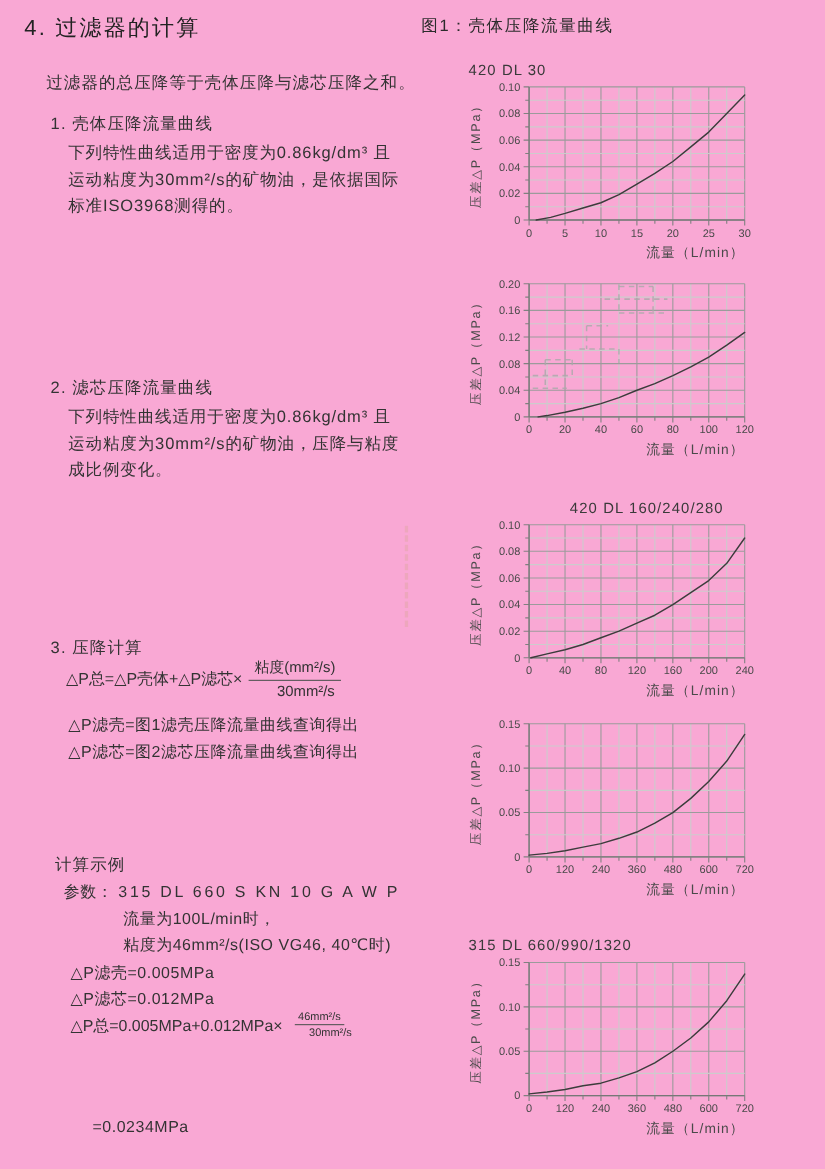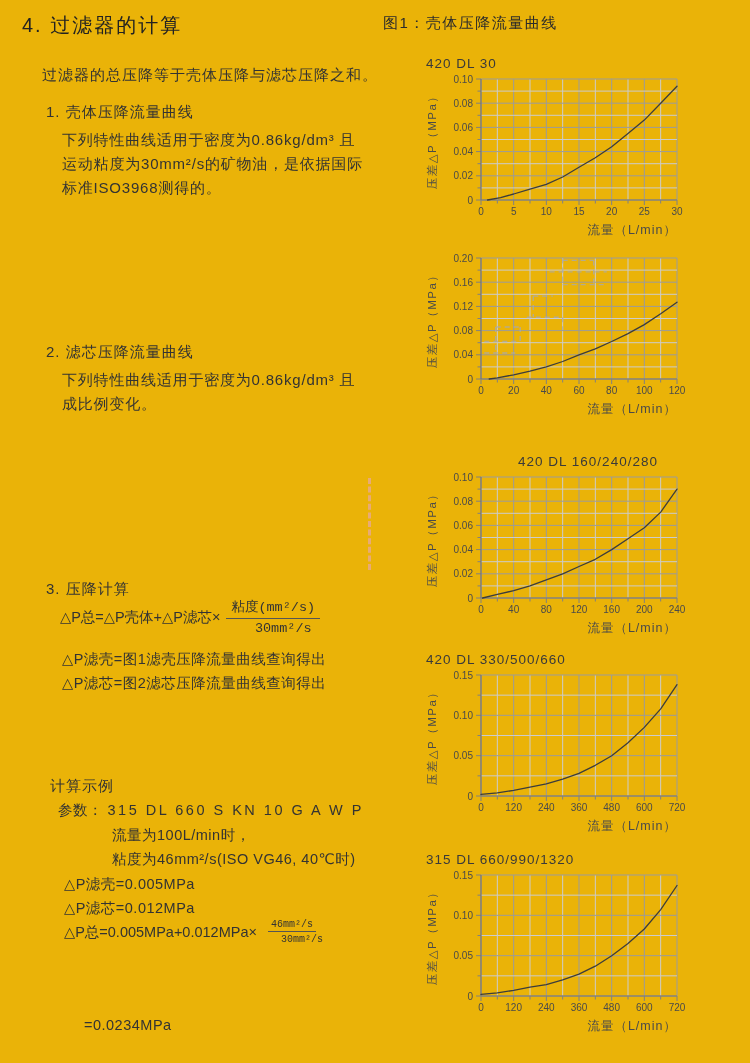--- a/index.html
+++ b/index.html
@@ -1,29 +1,29 @@
 <!DOCTYPE html>
 <html><head>
 <meta charset="utf-8">
 <style>
   html,body{margin:0;padding:0;}
   body{
     width:750px;height:1063px;background:#fdfdfd;
     font-family:"Liberation Sans","DejaVu Sans",sans-serif;
     color:#2e2e2e;overflow:hidden;
   }
-  #page{position:relative;width:750px;height:1063px;background:#eab308;}
+  #page{position:relative;width:750px;height:1063px;background:#f9a8d4;}
   .abs{position:absolute;}
   .sec-title{font-size:20px;letter-spacing:2px;color:#222;}
   .t15{font-size:15px;letter-spacing:1px;color:#333;}
   .t14{font-size:14.5px;letter-spacing:0.5px;color:#333;}
   .lines div{line-height:24px;font-size:15px;letter-spacing:0.8px;color:#333;}
   .fig-title{font-size:15px;letter-spacing:1.5px;color:#2b2b2b;}
   .formula{display:flex;align-items:center;font-size:14.5px;color:#333;justify-content:center;}
-  .frac{display:inline-flex;flex-direction:column;align-items:center;margin-left:6px;font-size:13.5px;font-family:Liberation Mono, monospace;}
+  .frac{display:inline-flex;flex-direction:column;align-items:center;margin-left:6px;font-size:13.5px;}
   .frac .num{border-bottom:1px solid #555;padding:0 5px 2px;}
   .frac .den{padding-top:2px;margin-left:20px;}
   .frac.small{font-size:10px;margin-left:4px;}
   .frac.small .num{padding:0 3px 1px;}
   .chart-block{position:absolute;left:420px;width:330px;}
   .chart-title{font-size:13.5px;letter-spacing:1px;color:#3a3a3a;margin:0 0 2px 6px;}
   .chart-svg{display:block;}
   .chart-svg text{font-family:"Liberation Sans","DejaVu Sans",sans-serif;fill:#4a4a4a;}
   .pink-dash{border-left:3px dashed #e8a7b2;opacity:0.65;}
   .param-val{letter-spacing:2.5px;}
@@ -40,20 +40,21 @@
   <div class="abs t15" style="left:46px;top:103px;">1. 壳体压降流量曲线</div>
   <div class="abs lines" style="left:62px;top:128px;">
     <div>下列特性曲线适用于密度为0.86kg/dm³ 且</div>
     <div>运动粘度为30mm²/s的矿物油，是依据国际</div>
     <div>标准ISO3968测得的。</div>
   </div>
 
   <div class="abs t15" style="left:46px;top:343px;">2. 滤芯压降流量曲线</div>
   <div class="abs lines" style="left:62px;top:368px;">
     <div>下列特性曲线适用于密度为0.86kg/dm³ 且</div>
+    <div>运动粘度为30mm²/s的矿物油，压降与粘度</div>
     <div>成比例变化。</div>
   </div>
 
   <div class="abs t15" style="left:46px;top:580px;">3. 压降计算</div>
   <div class="abs formula" style="left:60px;top:598px;">
     <span>△P总=△P壳体+△P滤芯×</span>
     <span class="frac">
       <span class="num">粘度(mm²/s)</span>
       <span class="den">30mm²/s</span>
     </span>
@@ -301,21 +302,20 @@
         <text x="126.33333333333333" y="142" text-anchor="middle" font-size="10">80</text>
         <text x="159" y="142" text-anchor="middle" font-size="10">120</text>
         <text x="191.66666666666666" y="142" text-anchor="middle" font-size="10">160</text>
         <text x="224.33333333333334" y="142" text-anchor="middle" font-size="10">200</text>
         <text x="257" y="142" text-anchor="middle" font-size="10">240</text>
         <text x="257" y="161" text-anchor="end" font-size="12.5" letter-spacing="1">流量（L/min）</text>
         <text text-anchor="middle" font-size="11.5" letter-spacing="1.5" transform="translate(16,66.5) rotate(-90)">压差△P（MPa）</text>
       </svg>
   </div>
   <div class="chart-block" style="top:652px;">
-    <div class="chart-title">420 DL 330/500/660</div>
     <svg class="chart-svg" width="330" height="164">
         <line x1="61" y1="6" x2="61" y2="127" stroke="#9b9b9b" stroke-width="1"></line>
         <line x1="61" y1="127" x2="61" y2="132" stroke="#808080" stroke-width="1"></line>
         <line x1="77.33333333333333" y1="6" x2="77.33333333333333" y2="127" stroke="#cccccc" stroke-width="1"></line>
         <line x1="77.33333333333333" y1="127" x2="77.33333333333333" y2="130.5" stroke="#808080" stroke-width="1"></line>
         <line x1="93.66666666666666" y1="6" x2="93.66666666666666" y2="127" stroke="#9b9b9b" stroke-width="1"></line>
         <line x1="93.66666666666666" y1="127" x2="93.66666666666666" y2="132" stroke="#808080" stroke-width="1"></line>
         <line x1="110" y1="6" x2="110" y2="127" stroke="#cccccc" stroke-width="1"></line>
         <line x1="110" y1="127" x2="110" y2="130.5" stroke="#808080" stroke-width="1"></line>
         <line x1="126.33333333333333" y1="6" x2="126.33333333333333" y2="127" stroke="#9b9b9b" stroke-width="1"></line>

